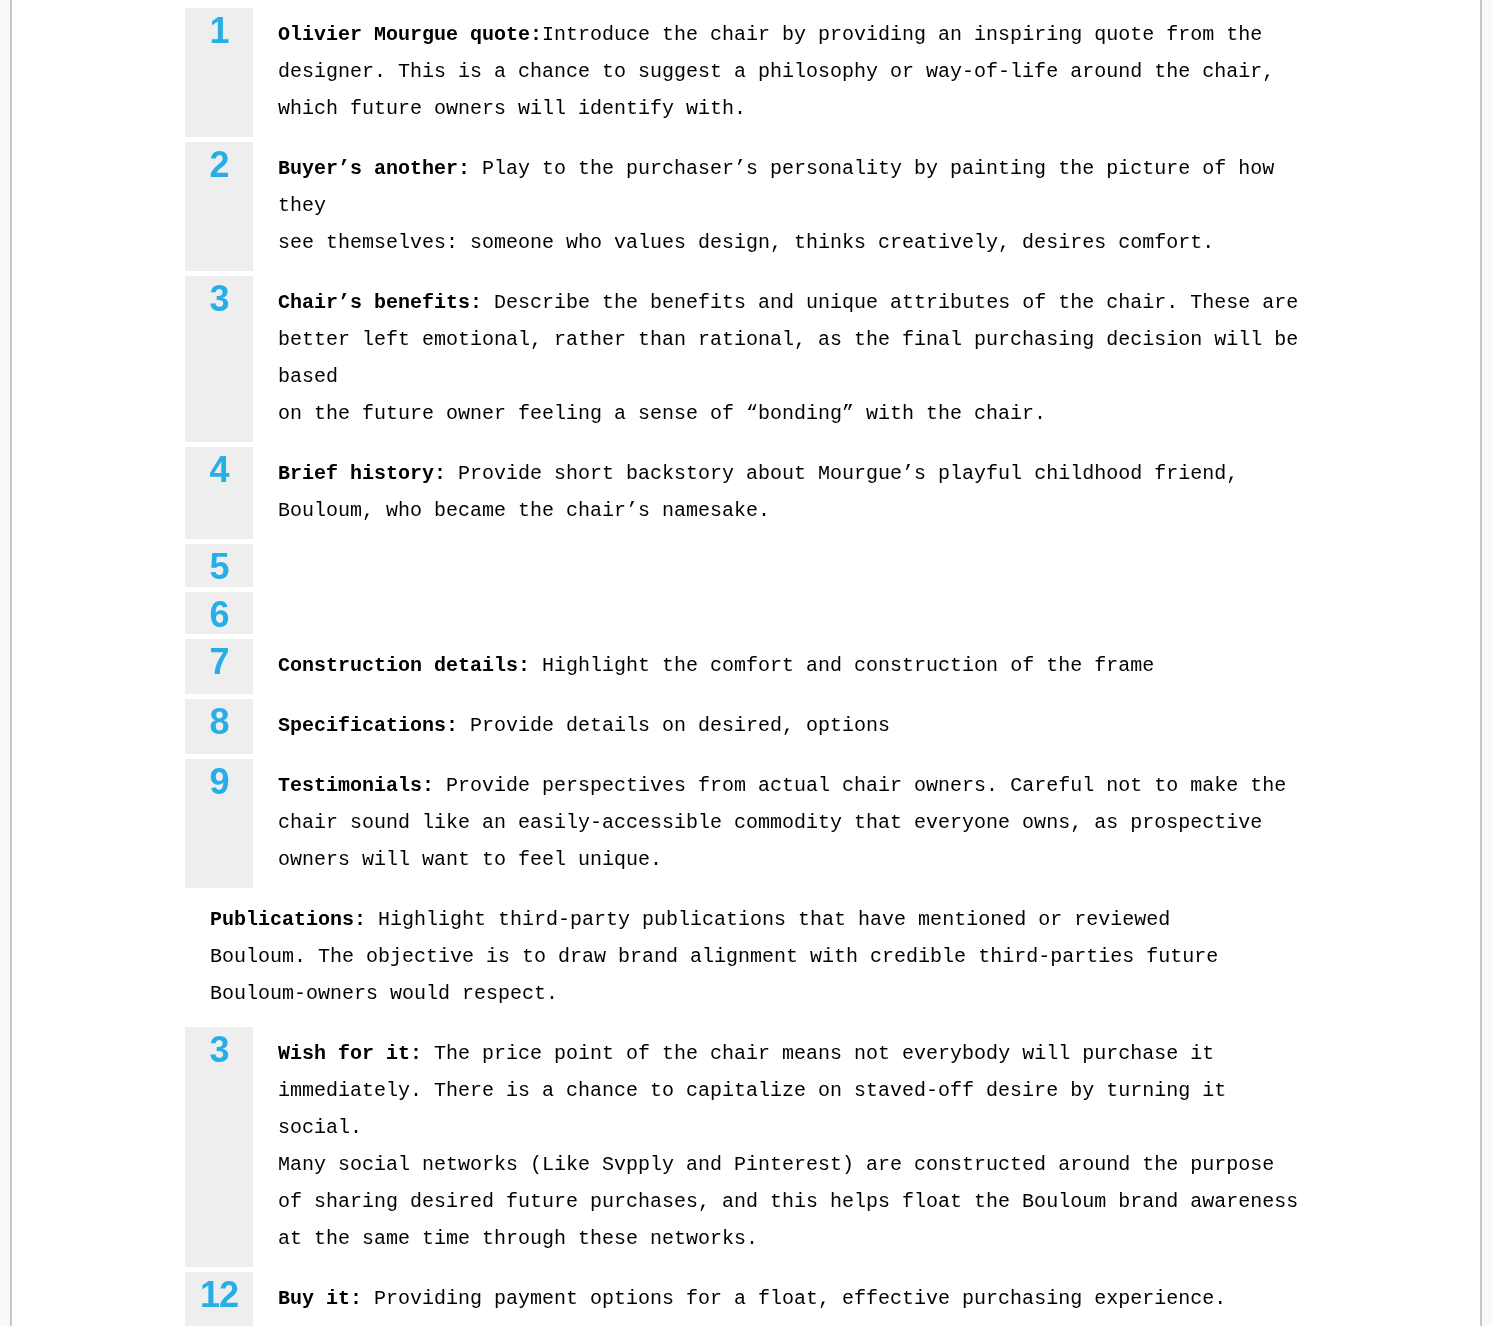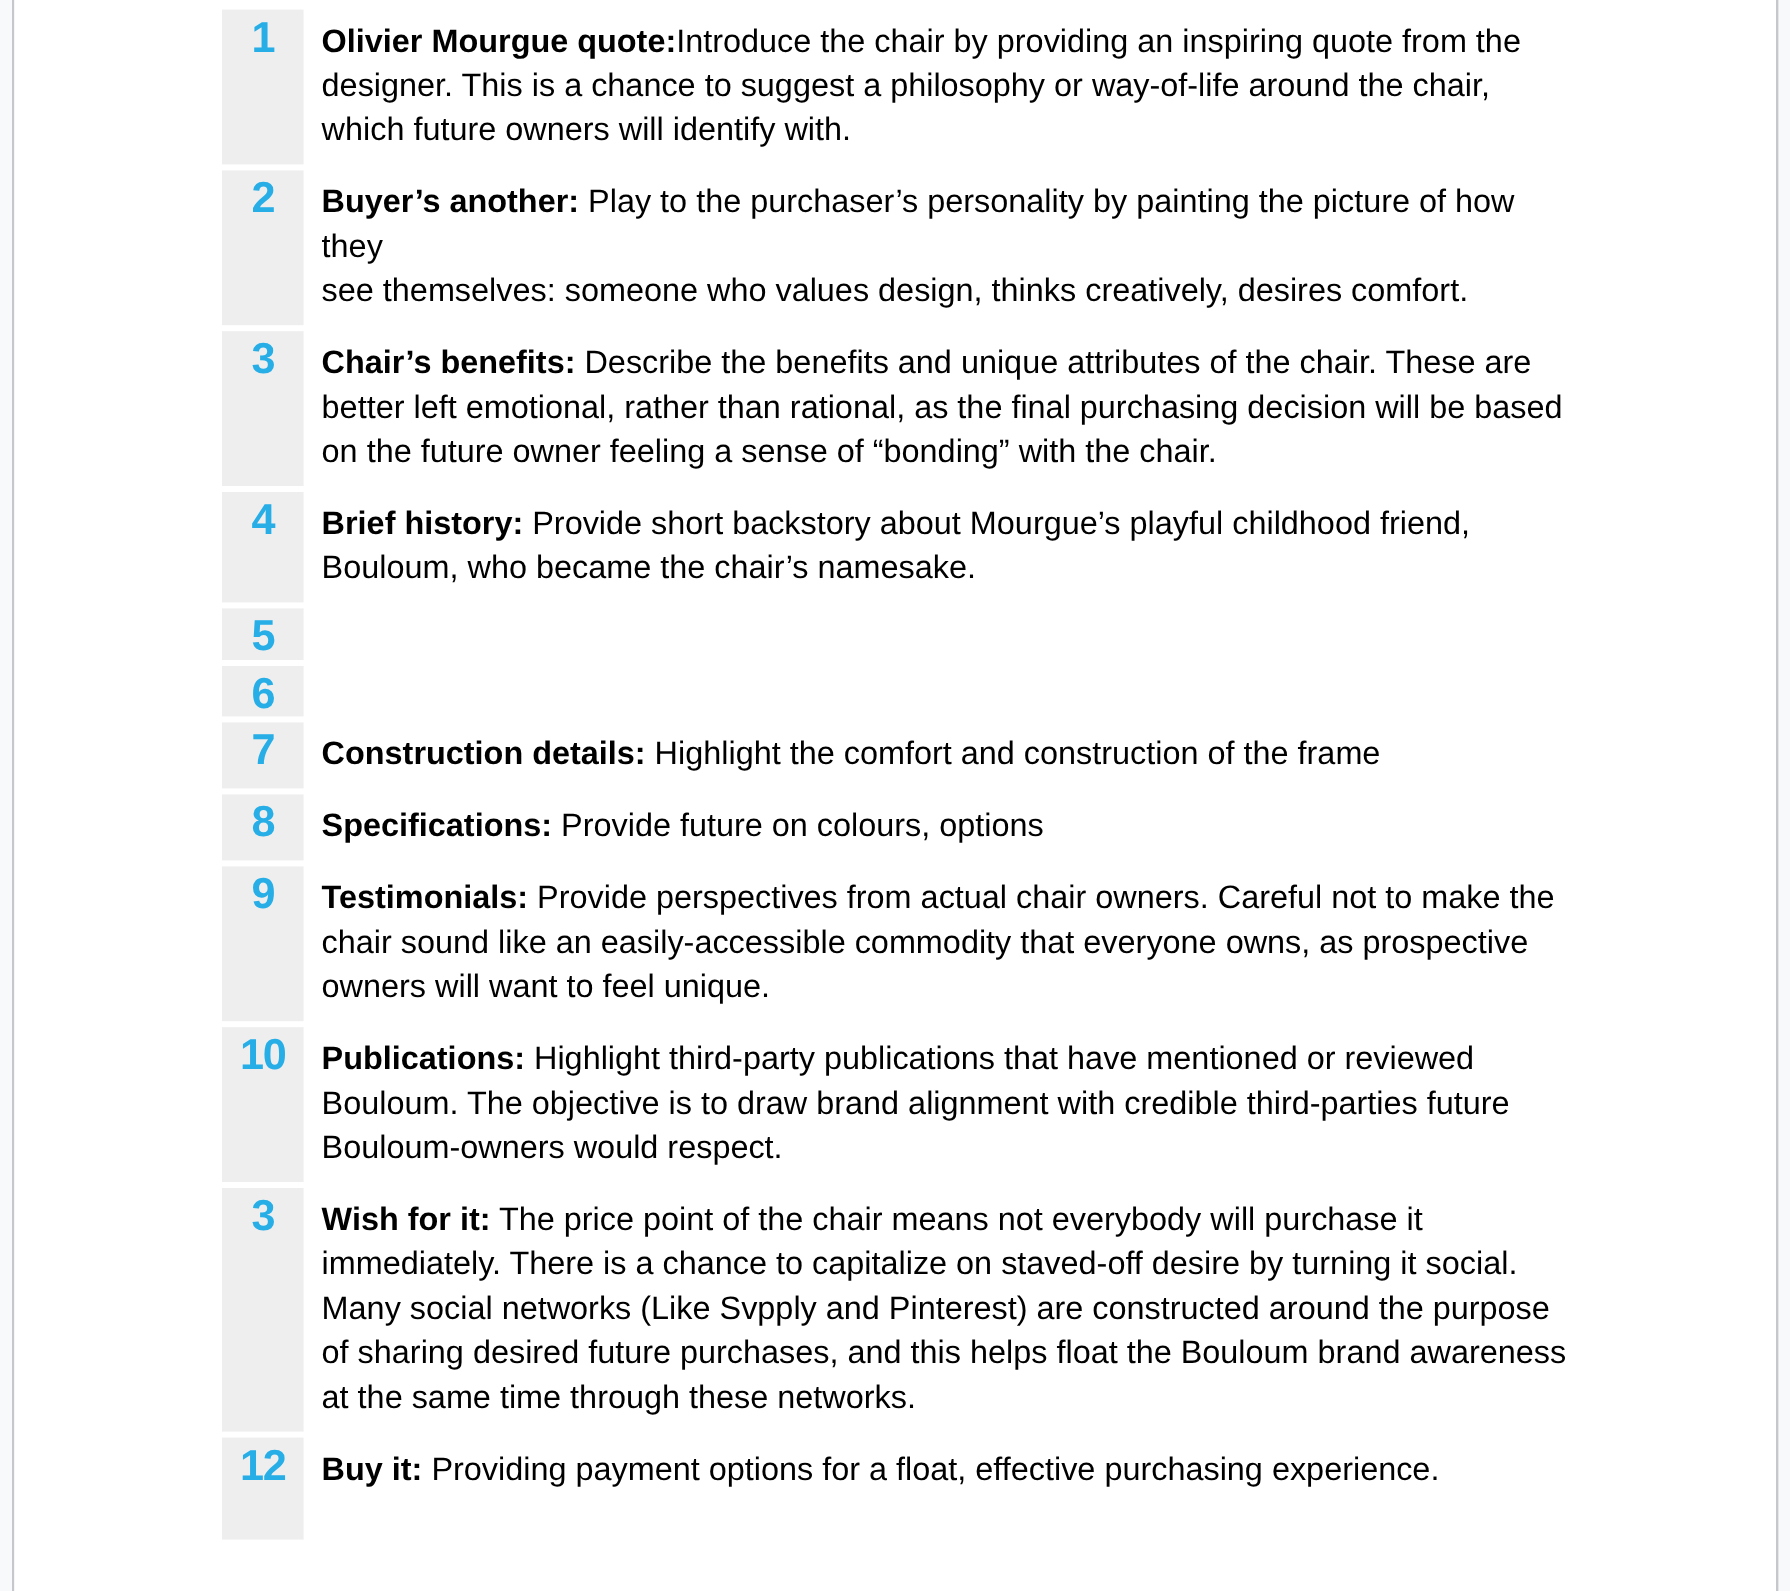--- a/index.html
+++ b/index.html
@@ -58,26 +58,27 @@
     box-sizing: border-box;
   }
   .num-cell .num {
     font-size: 36px;
     font-weight: bold;
     line-height: 1.1;
     color: #27AEE7;
     letter-spacing: -1px;
   }
   .item-text {
-    margin-left: 15px;
+    margin-left: 25px;
     width: 1044px;
-    font-size: 27px;
+    font-size: 20px;
     line-height: 37px;
     padding: 8px 0 10px 0;
     white-space: pre-line;
+    font-family: Liberation Mono, monospace;
   }
   .item-text .label {
     font-weight: bold;
   }
   .item:last-child .item-text {
     padding-bottom: 40px;
   }
   .item:last-child {
     margin-bottom: 0;
   }
@@ -126,32 +127,31 @@
     <div class="num-cell"><span class="num">6</span></div>
   </div>
 
   <div class="item">
     <div class="num-cell"><span class="num">7</span></div>
     <div class="item-text"><span class="label">Construction details:</span><span class="body"> Highlight the comfort and construction of the frame</span></div>
   </div>
 
   <div class="item">
     <div class="num-cell"><span class="num">8</span></div>
-    <div class="item-text"><span class="label">Specifications:</span><span class="body"> Provide future on colours, options</span></div>
+    <div class="item-text"><span class="label">Specifications:</span><span class="body"> Provide details on desired, options</span></div>
   </div>
 
   <div class="item">
     <div class="num-cell"><span class="num">9</span></div>
     <div class="item-text"><span class="label">Testimonials:</span><span class="body"> Provide perspectives from actual chair owners. Careful not to make the
 chair sound like an easily-accessible commodity that everyone owns, as prospective
 owners will want to feel unique.</span></div>
   </div>
 
   <div class="item">
-    <div class="num-cell"><span class="num">10</span></div>
     <div class="item-text"><span class="label">Publications:</span><span class="body"> Highlight third-party publications that have mentioned or reviewed
 Bouloum. The objective is to draw brand alignment with credible third-parties future
 Bouloum-owners would respect.</span></div>
   </div>
 
   <div class="item">
     <div class="num-cell"><span class="num">3</span></div>
     <div class="item-text"><span class="label">Wish for it:</span><span class="body"> The price point of the chair means not everybody will purchase it
 immediately. There is a chance to capitalize on staved-off desire by turning it social.
 Many social networks (Like Svpply and Pinterest) are constructed around the purpose

